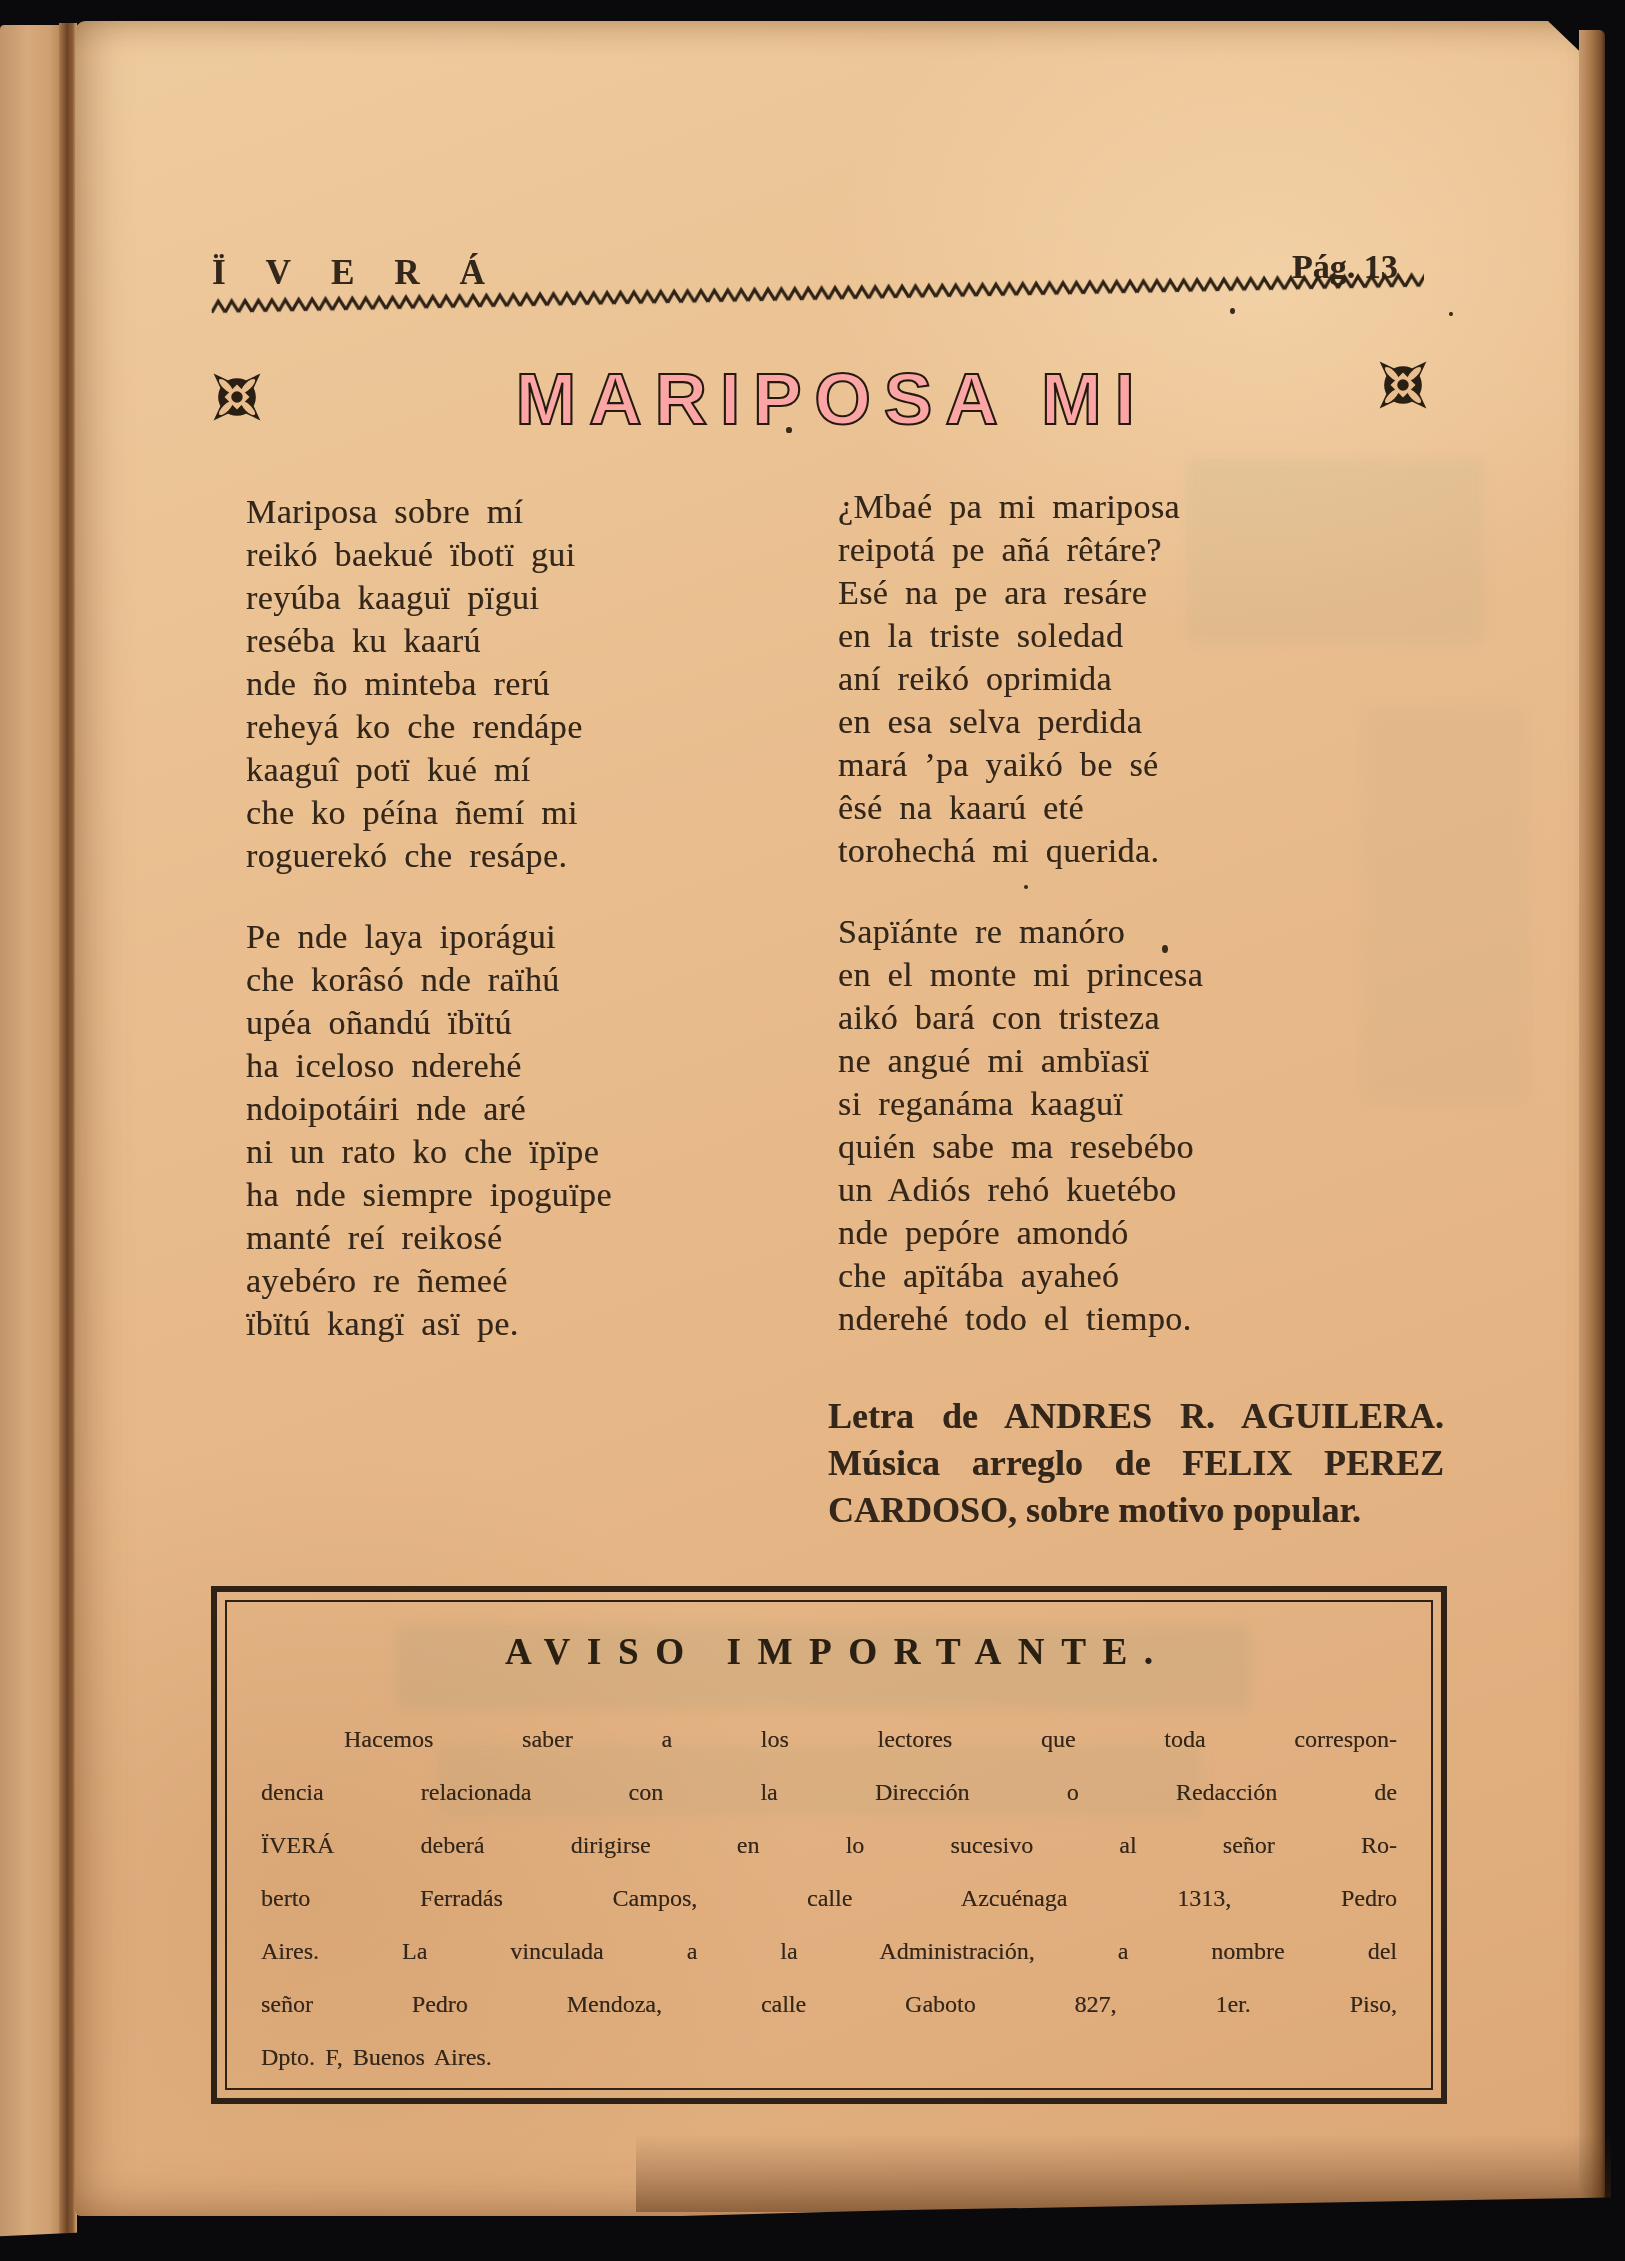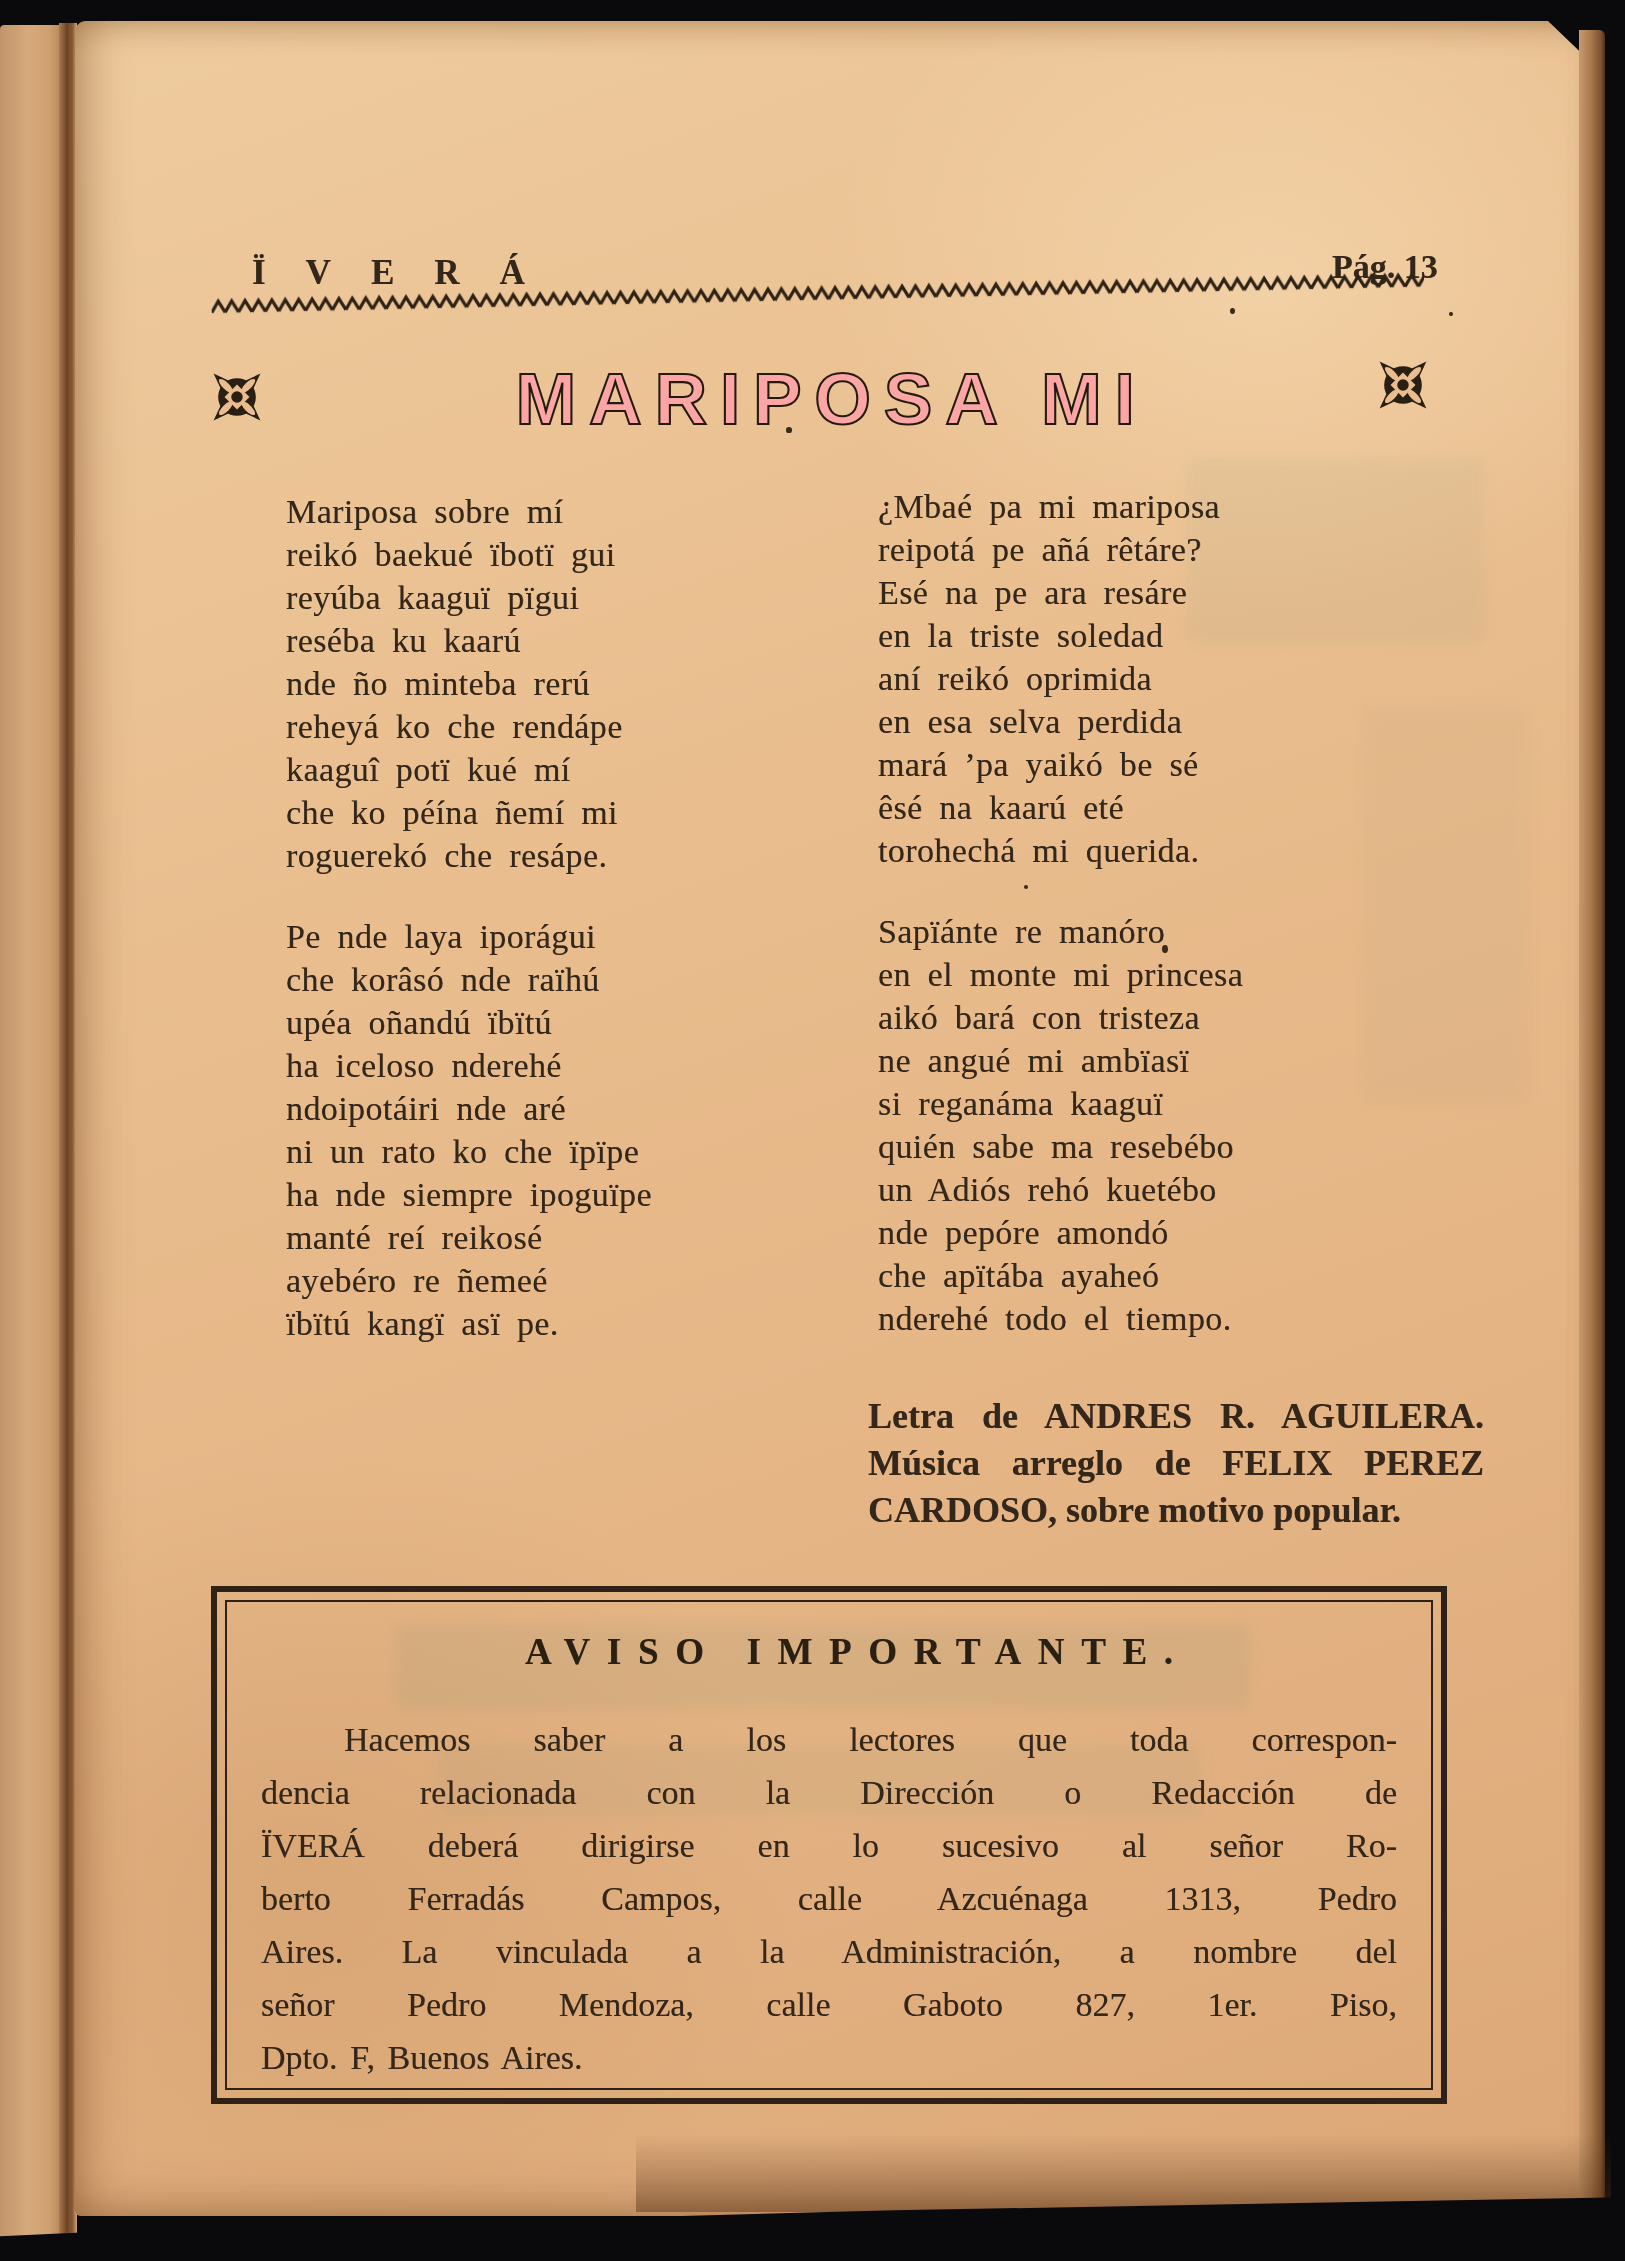--- a/index.html
+++ b/index.html
@@ -29,21 +29,21 @@
   .bottom-band{position:absolute;left:0;top:2196px;width:1625px;height:65px;background:#0a0a0d;
     clip-path:polygon(0 62%,6% 55%,55% 22%,100% 2%,100% 100%,0 100%);}
   .bottom-shade{position:absolute;left:636px;top:2134px;width:975px;height:78px;
     background:linear-gradient(to bottom,rgba(80,45,18,0),rgba(80,45,18,.45));}
 
   
   .ghost{position:absolute;filter:blur(6.4px);border-radius:8.5px;z-index:2;}
   .speck{position:absolute;background:#3a2a1a;border-radius:50%;z-index:4;}
 
   
-  .ink{color:#33261a;text-shadow:0.3px 0.3px 0.6px rgba(47,33,18,.45);margin-left:40px;}
+  .ink{color:#33261a;text-shadow:0.3px 0.3px 0.6px rgba(47,33,18,.45);}
   .masthead{position:absolute;left:212px;top:253px;font-size:35px;font-weight:bold;
     letter-spacing:40px;z-index:3;}
   .pagenum{position:absolute;left:1292px;top:248px;font-size:34px;font-weight:bold;z-index:3;}
   .zigzag{position:absolute;left:211px;top:295px;width:1214px;height:24px;z-index:3;
     transform:rotate(-1.25deg);transform-origin:left center;}
   .title{position:absolute;left:67px;top:357px;width:1529px;text-align:center;z-index:3;
     font-family:"Liberation Sans","DejaVu Sans",sans-serif;font-weight:bold;font-size:73px;
     letter-spacing:12.7px;color:#fca5a5;-webkit-text-stroke:2.1px #241a10;}
   .fleuron{position:absolute;width:52px;height:54px;z-index:3;}
   .fleuron.fl-left{left:211px;top:370px;}
@@ -58,21 +58,21 @@
   .credits{position:absolute;left:828px;top:1393px;width:616px;z-index:3;
     font-size:36px;font-weight:bold;}
   .credit-line{height:47px;line-height:47px;}
   .credit-line.just{text-align:justify;text-align-last:justify;}
 
   .notice{position:absolute;left:211px;top:1586px;width:1224px;height:506px;z-index:3;
     border:6.4px solid #2e2216;}
   .notice-inner{position:absolute;inset:7.8px;border:2.1px solid #2e2216;}
   .notice-title{position:relative;margin-top:38px;text-align:center;font-size:37px;font-weight:bold;
     letter-spacing:.45em;text-indent:.45em;color:#2a1f13;}
-  .notice-body{position:relative;margin:40px 44px 0 44px;font-size:34px;}
+  .notice-body{position:relative;margin:40px 44px 0 44px;font-size:24px;}
   .nline{height:53px;line-height:53px;text-align:justify;text-align-last:justify;word-spacing:4.2px;}
   .nline:first-child{text-indent:83px;}
   .nline:last-child{text-align-last:left;}
 </style>
 </head>
 <body>
 
 <div class="stage">
 
   <div class="prev-edge"></div>

